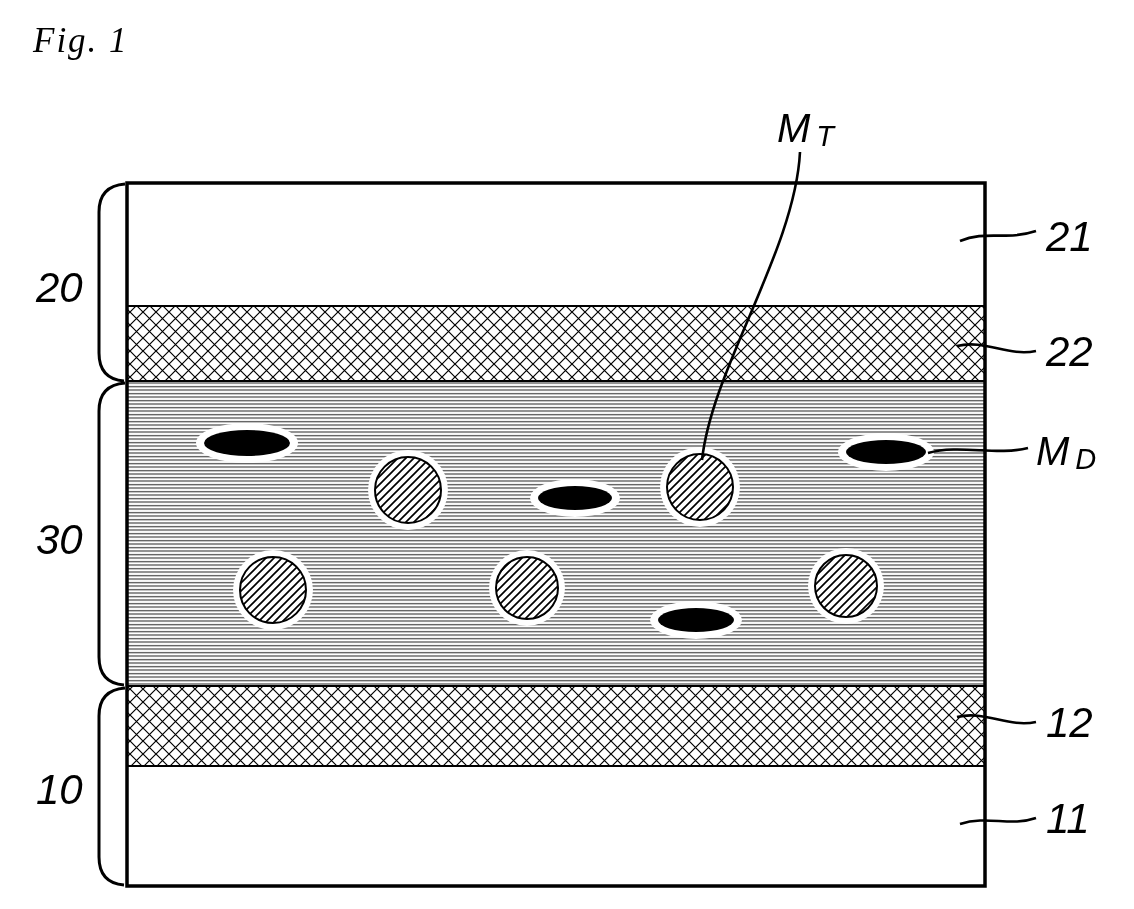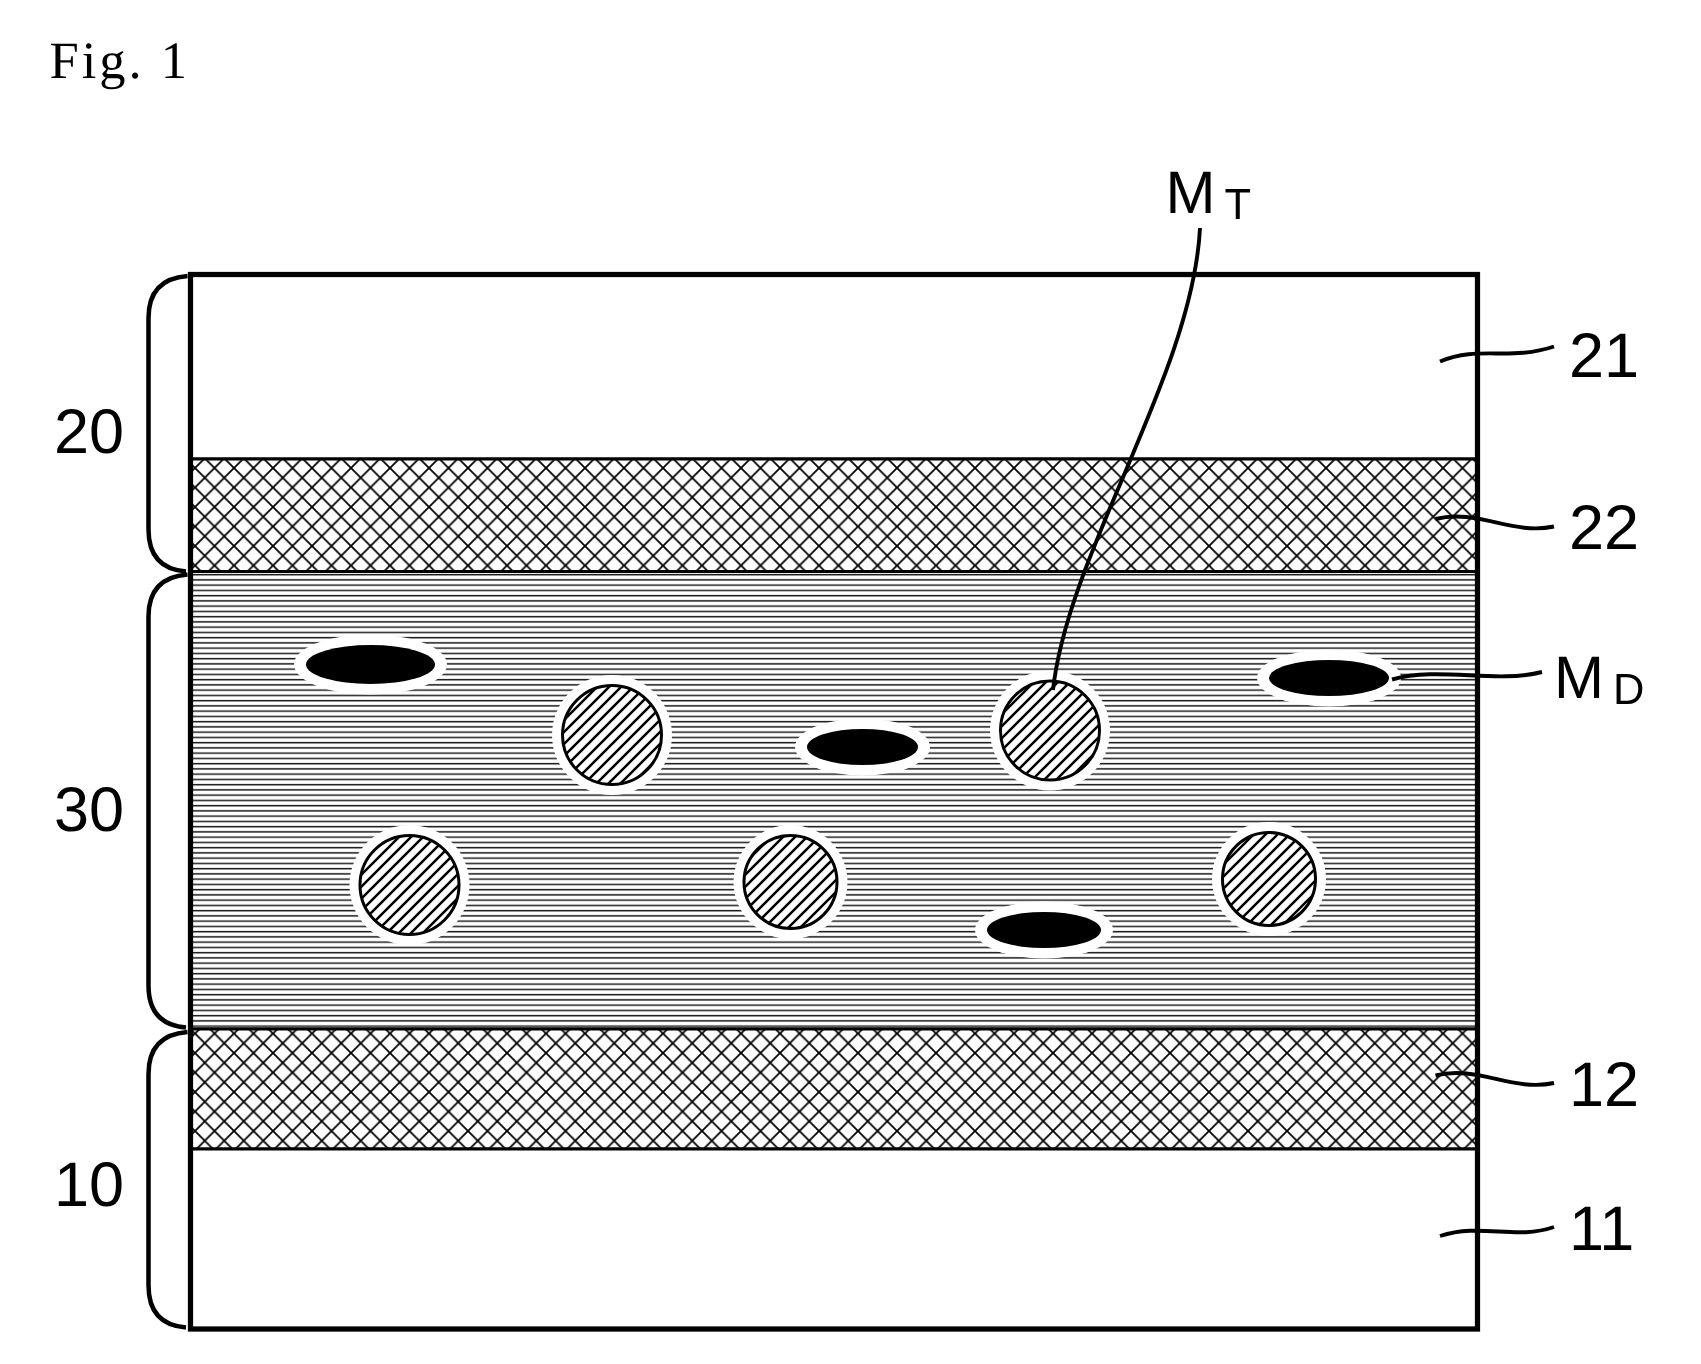--- a/index.html
+++ b/index.html
@@ -6,20 +6,21 @@
     margin: 0;
     padding: 0;
     background: #ffffff;
   }
   .page {
     position: relative;
     width: 1134px;
     height: 909px;
     background: #ffffff;
     overflow: hidden;
+    font-style: italic;
   }
   svg { display: block; }
   .caption {
     font-family: "Liberation Serif", serif;
     font-size: 35px;
     fill: #000000;
     letter-spacing: 2px;
   }
   .lbl {
     font-family: "Liberation Sans", sans-serif;

